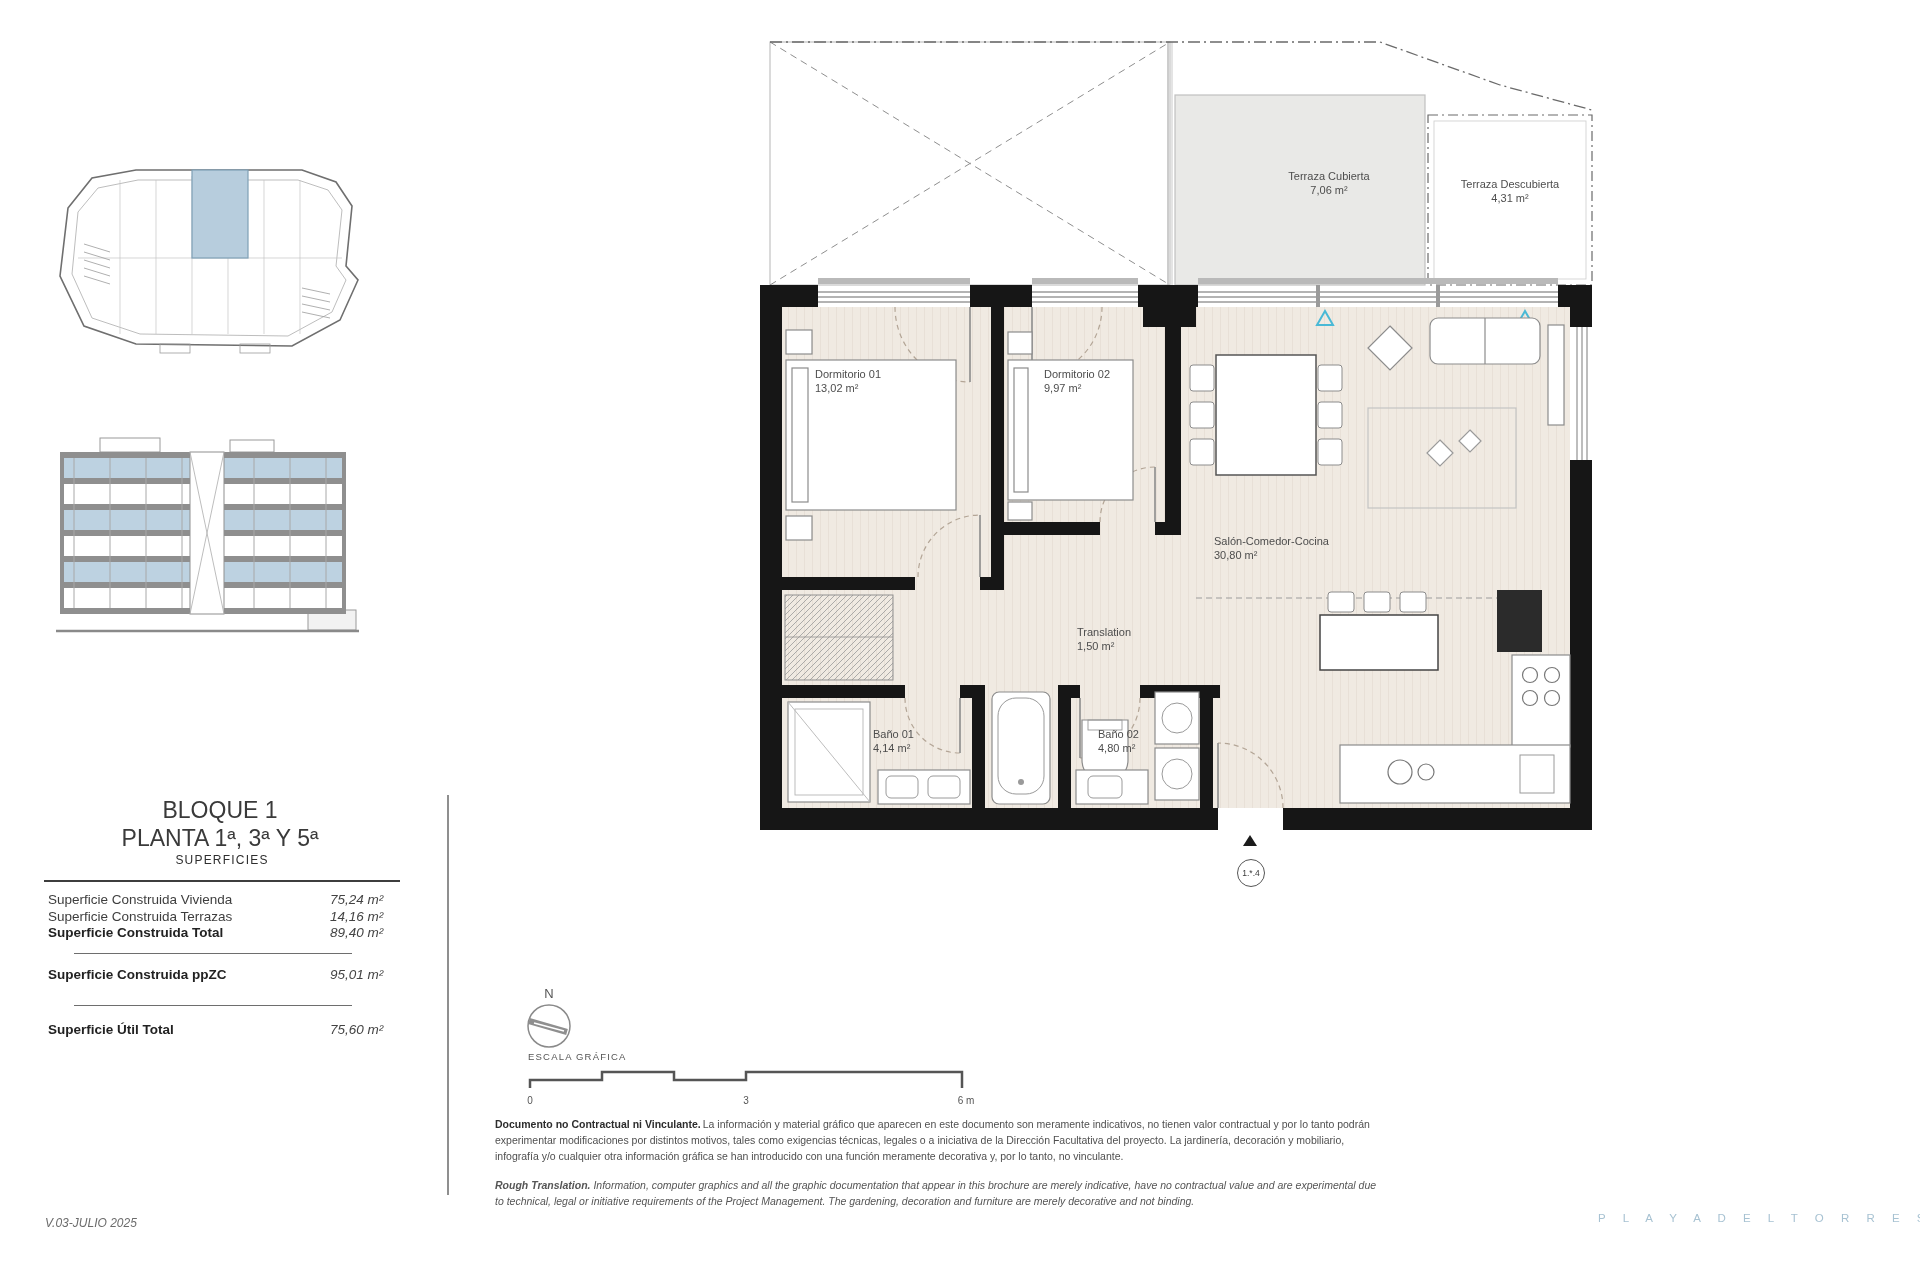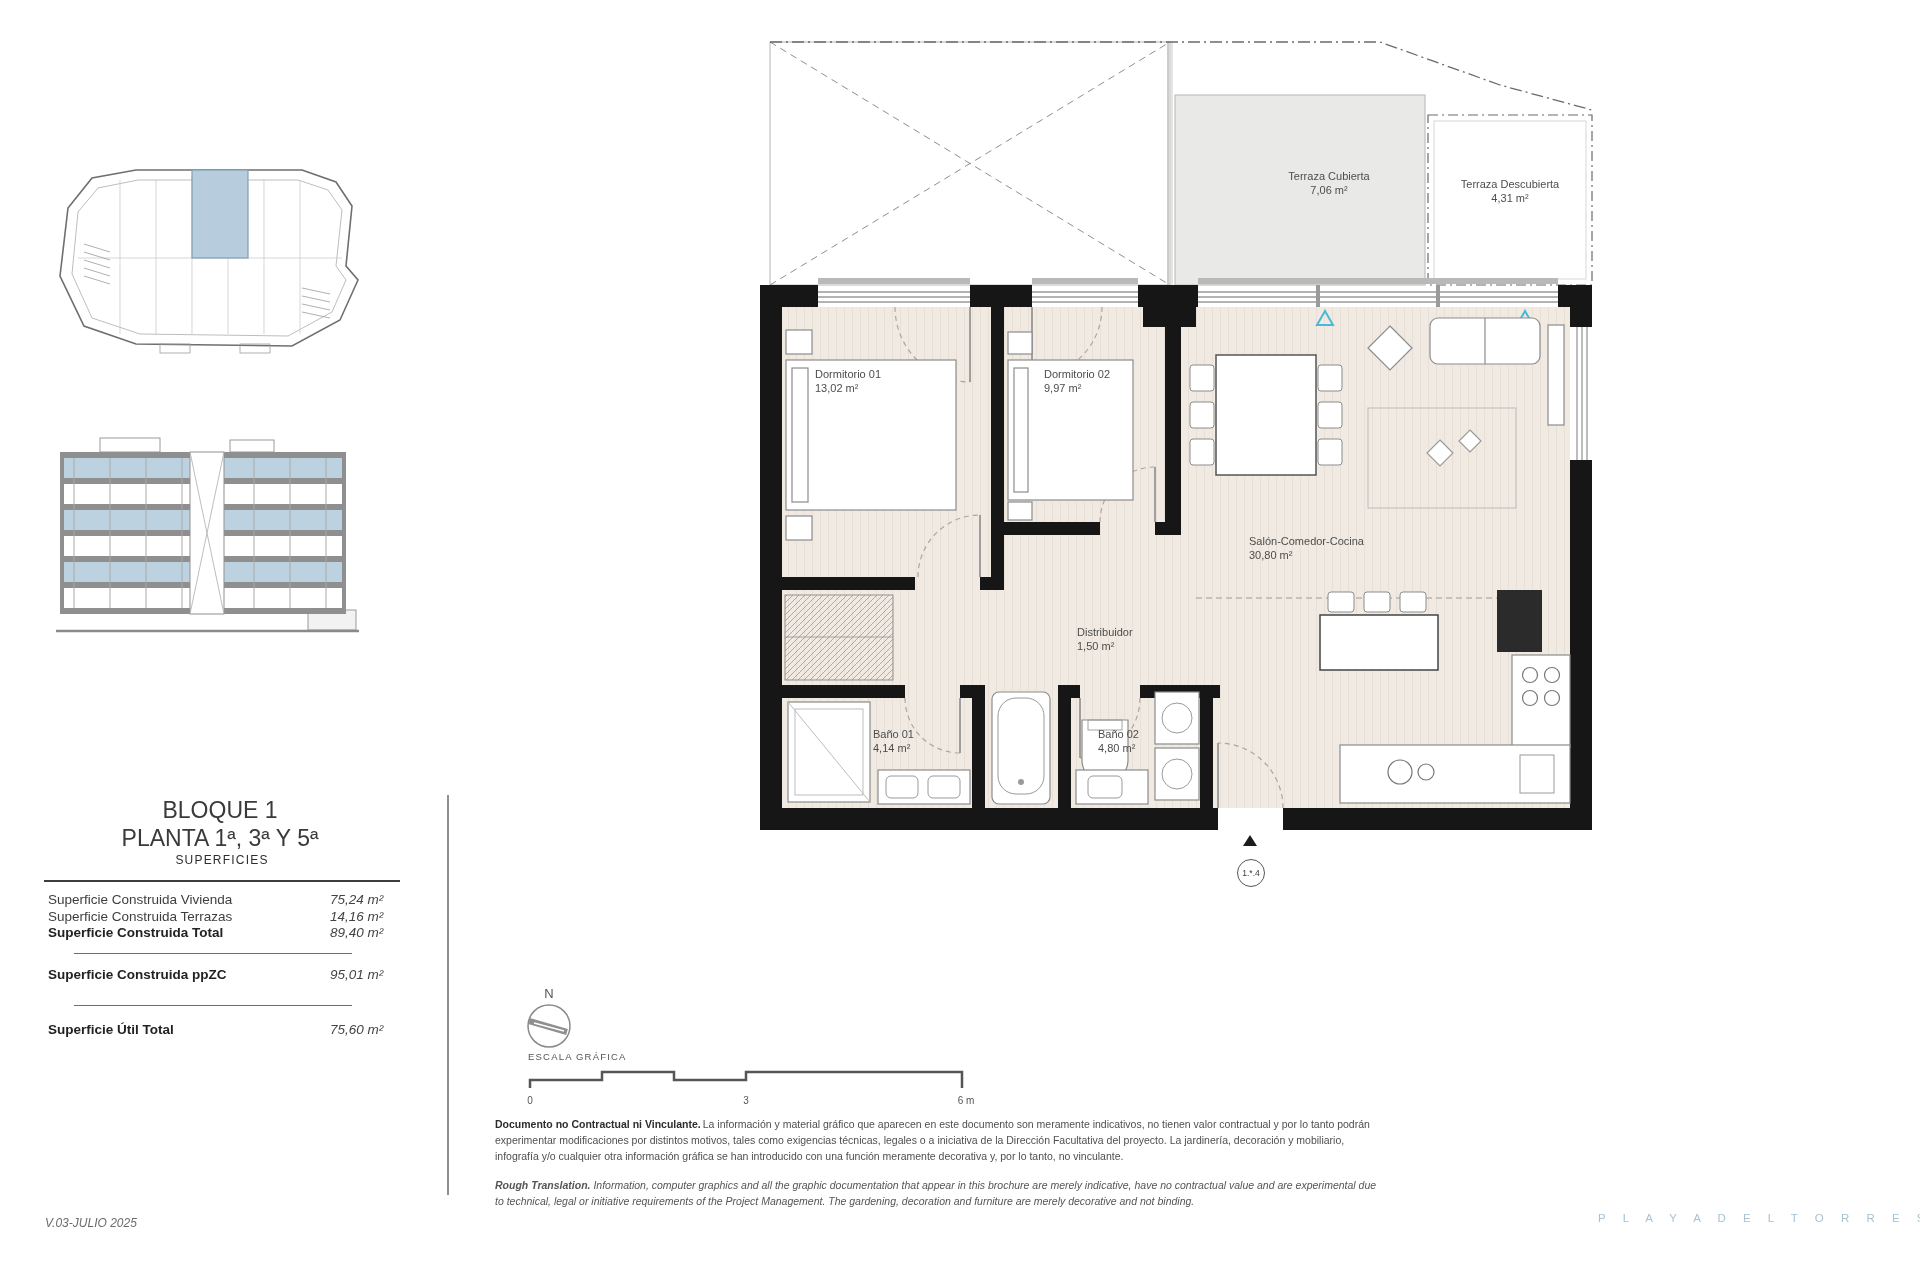--- a/index.html
+++ b/index.html
@@ -323,26 +323,26 @@
       <span class="area">4,31 m²</span>
     </div>
     <div class="room-label" style="left:75px;top:338px;">
       <span>Dormitorio 01</span>
       <span class="area">13,02 m²</span>
     </div>
     <div class="room-label" style="left:288px;top:338px;margin-left:16px;">
       <span>Dormitorio 02</span>
       <span class="area">9,97 m²</span>
     </div>
-    <div class="room-label" style="left:509px;top:505px;">
+    <div class="room-label" style="left:474px;top:505px;">
       <span>Salón-Comedor-Cocina</span>
       <span class="area">30,80 m²</span>
     </div>
     <div class="room-label" style="left:337px;top:596px;">
-      <span>Distribuidor</span>
+      <span>Translation</span>
       <span class="area">1,50 m²</span>
     </div>
     <div class="room-label" style="left:133px;top:698px;">
       <span>Baño 01</span>
       <span class="area">4,14 m²</span>
     </div>
     <div class="room-label" style="left:358px;top:698px;">
       <span>Baño 02</span>
       <span class="area">4,80 m²</span>
     </div>

